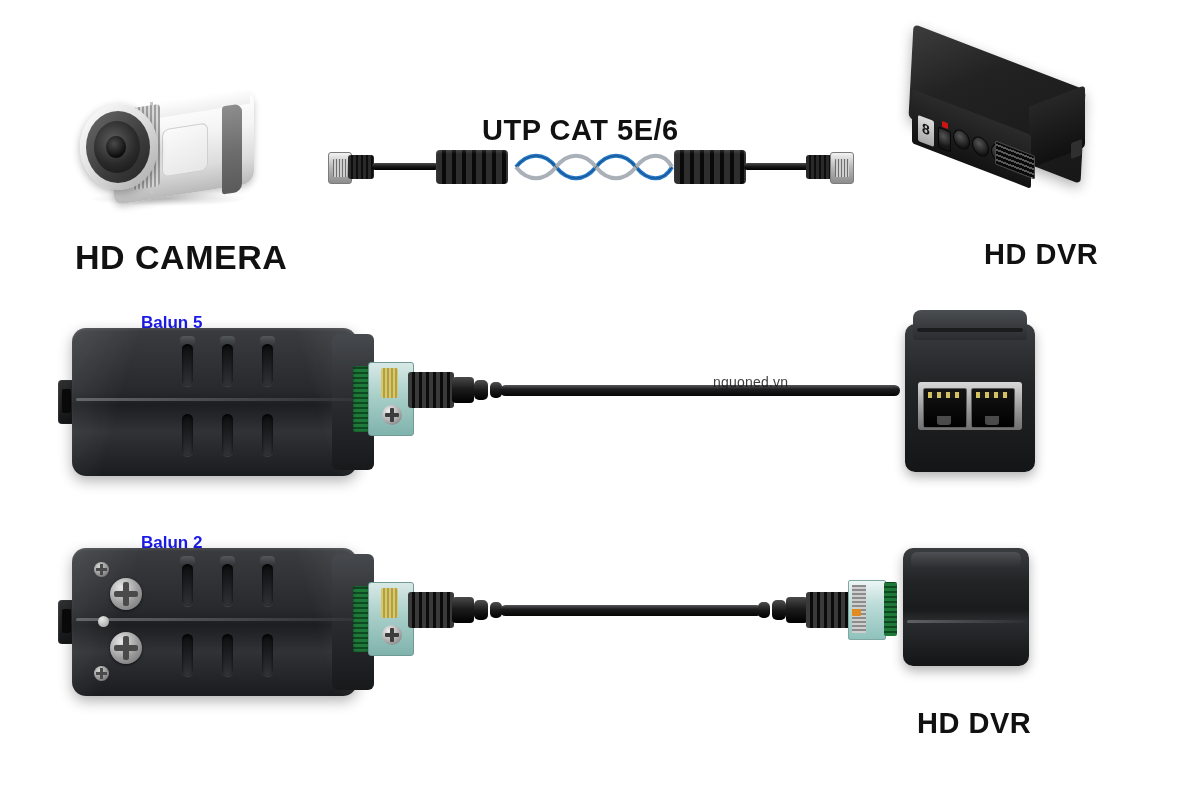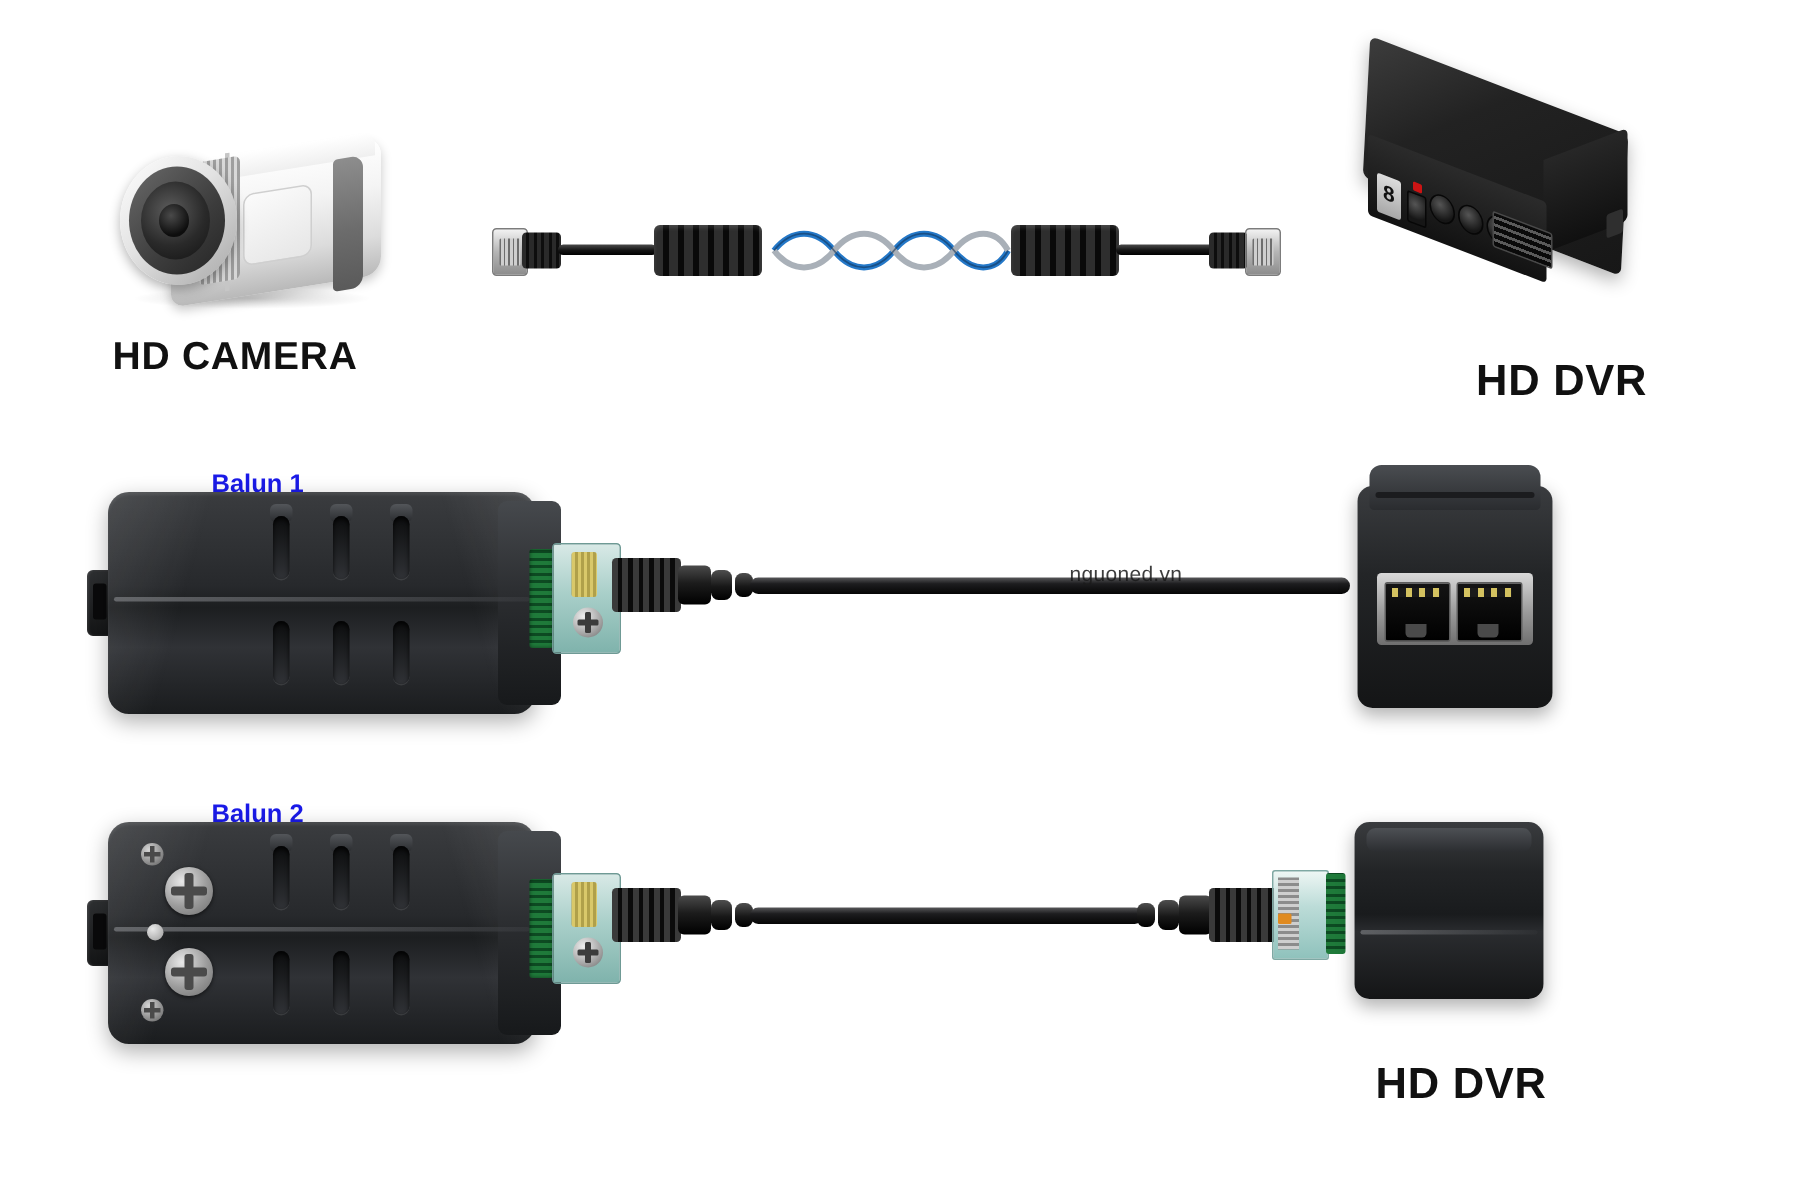--- a/index.html
+++ b/index.html
@@ -11,21 +11,21 @@
   }
   .stage{position:absolute;left:0;top:0;width:1200px;height:800px;}
   .abs{position:absolute;}
 
   
   .label{
     position:absolute;color:#111111;font-weight:bold;
     font-family:"Liberation Sans","DejaVu Sans",sans-serif;
     letter-spacing:0.5px;white-space:nowrap;
   }
-  #lbl-hd-camera{left:75px;top:222px;font-size:26px;}
+  #lbl-hd-camera{left:75px;top:238px;font-size:34px;}
   #lbl-utp{left:482px;top:114px;font-size:29px;}
   #lbl-hd-dvr-top{left:984px;top:238px;font-size:29px;}
   #lbl-passive{left:84px;top:707px;font-size:28px;font-weight:bold;}
   #lbl-hd-dvr-bottom{left:917px;top:707px;font-size:29px;}
   .balun-tag{
     position:absolute;color:#1A1AE8;font-size:17px;font-weight:bold;
     font-family:"Liberation Sans","DejaVu Sans",sans-serif;white-space:nowrap;
   }
   #tag-balun1{left:141px;top:313px;}
   #tag-balun2{left:141px;top:533px;text-align:center;}
@@ -359,20 +359,21 @@
     <div class="cam-seam"></div>
     <div class="cam-panel"></div>
     <div class="cam-focus"></div>
     <div class="cam-lens-ring"></div>
     <div class="cam-lens-mid"></div>
     <div class="cam-lens-in"></div>
     <div class="cam-lens-core"></div>
   </div>
   <div class="label" id="lbl-hd-camera">HD CAMERA</div>
 
+  <div class="label" id="lbl-utp">UTP CAT 5E/6</div>
   <div class="abs" id="utp-group">
 
     <div class="rj45-plug" style="left:0">
       <div class="rj45-metal"></div>
       <div class="rj45-boot"></div>
     </div>
     <div class="cord" style="left:44px;top:15px;width:66px;"></div>
     <div class="ferrite" style="left:108px;"></div>
 
     <div class="twist-wrap">
@@ -400,21 +401,21 @@
     <div class="dvr-port" style="left:43px;top:73px;width:11px;height:19px;border-radius:2px;"></div>
     <div class="dvr-port" style="left:58px;top:74px;"></div>
     <div class="dvr-port" style="left:77px;top:81px;"></div>
     <div class="dvr-port" style="left:96px;top:88px;"></div>
     <div class="dvr-port" style="left:115px;top:95px;"></div>
     <div class="dvr-vent"></div>
     <div class="dvr-notch"></div>
   </div>
   <div class="label" id="lbl-hd-dvr-top">HD DVR</div>
 
-  <div class="balun-tag" id="tag-balun1">Balun 1</div>
+  <div class="balun-tag" id="tag-balun1">Balun 5</div>
 
   <div class="abs" style="left:72px;top:328px;width:300px;height:155px;">
     <div class="balun-tab"></div>
     <div class="balun-body"></div>
     <div class="balun-bevel"></div>
     <div class="balun-rightcap"></div>
     <div class="balun-midline"></div>
 
     <div class="vent-lip" style="left:108px;top:8px;"></div>
     <div class="vent" style="left:110px;top:16px;"></div>

